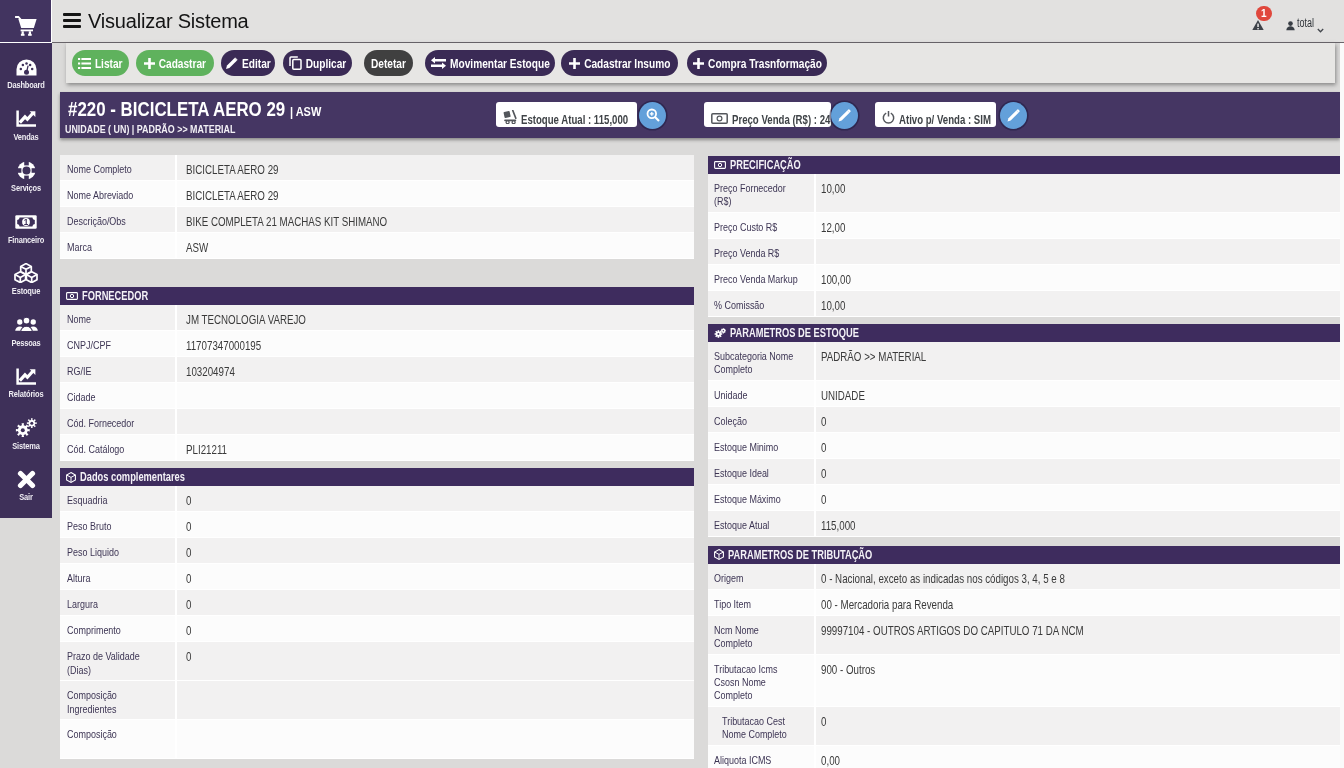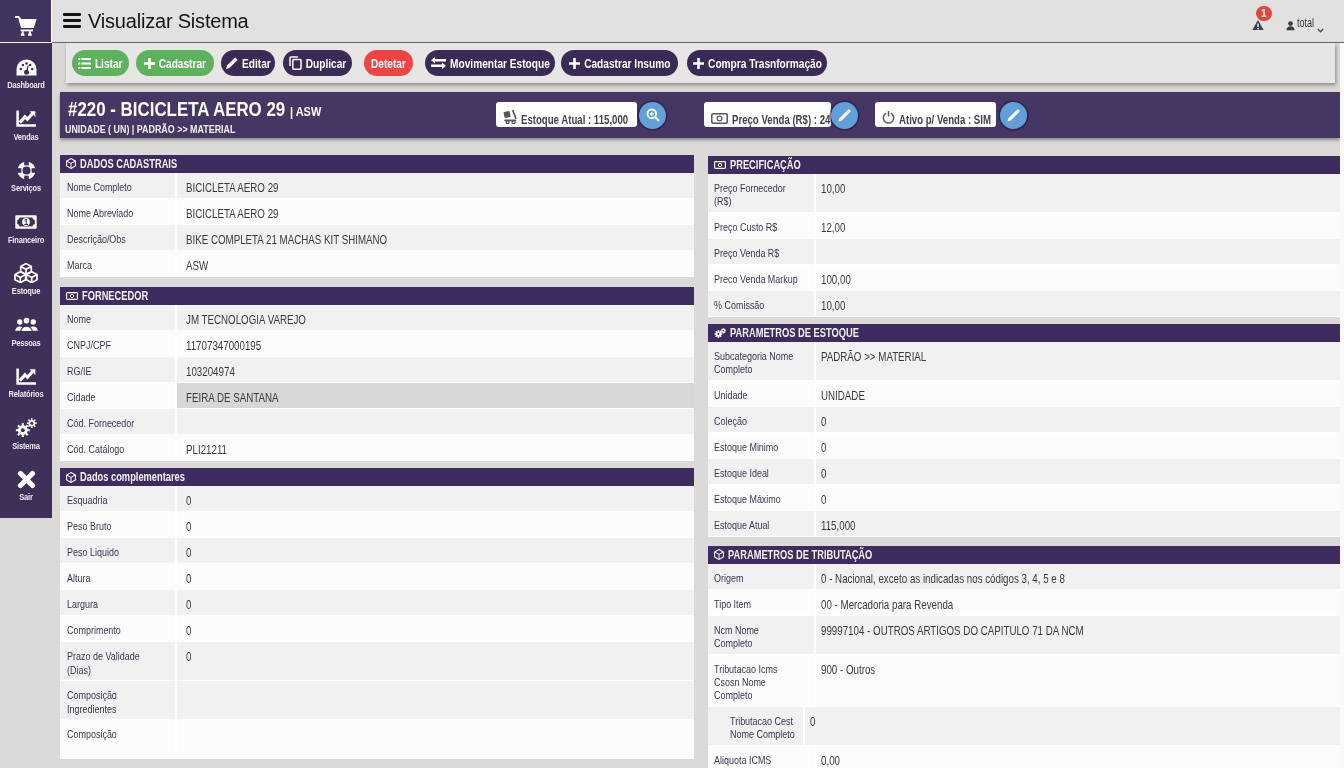--- a/index.html
+++ b/index.html
@@ -212,21 +212,21 @@
       </svg>
       <span class="cc" style="margin:0 -4.1px">Editar</span>
     </div>
 <div class="btn" style="left:217px;width:69px;background:#3a2a55">
       <svg width="13" height="14" viewBox="0 0 13 14">
         <path d="M8.8 1 H2 a1 1 0 0 0 -1 1 V10" fill="none" stroke="#fff" stroke-width="1.5"></path>
         <rect x="3.8" y="3.4" width="8.2" height="9.8" rx="1" fill="none" stroke="#fff" stroke-width="1.5"></rect>
       </svg>
       <span class="cc" style="margin:0 -5.7px">Duplicar</span>
     </div>
-<div class="btn" style="left:298px;width:49px;background:#ef4444">
+<div class="btn" style="left:298px;width:49px;background:#404040">
       <span class="cc" style="margin:0 -4.9px">Detetar</span>
     </div>
 <div class="btn" style="left:359px;width:130px;background:#3a2a55">
       <svg width="15" height="12" viewBox="0 0 15 12">
         <g fill="#fff">
 <path d="M4 0 V2 H15 V4.5 H4 V6.5 L0 3.2 Z"></path>
           <path d="M11 5.5 V7.5 H0 V10 H11 V12 L15 8.7 Z"></path>
         </g>
       </svg>
       <span class="cc" style="margin:0 -14.1px">Movimentar Estoque</span>
@@ -284,27 +284,20 @@
       <span class="cx" style="margin-left:4px;transform:scaleX(.74)">Ativo p/ Venda : SIM</span>
     </div>
 <div class="wcirc" style="left:939.5px">
       <svg width="13" height="13" viewBox="0 0 13 13">
         <path d="M.5 12.5 L1.5 9.3 L9.3 1.5 L11.5 3.7 L3.7 11.5 Z" fill="#fff"></path>
         <path d="M10 .8 a1.2 1.2 0 0 1 1.7 0 l.5 .5 a1.2 1.2 0 0 1 0 1.7 l-.7 .7 L9.3 1.5 Z" fill="#fff"></path>
       </svg>
     </div>
 </div>
 <div class="tcol abs" style="left:60px;top:154.5px;width:634px">
-    <div class="thead">
-      <svg width="10" height="11" viewBox="0 0 10 11">
-        <path d="M5 .6 L9.4 3 V8 L5 10.4 L.6 8 V3 Z" fill="none" stroke="#fff" stroke-width="1.1"></path>
-        <path d="M.8 3.1 L5 5.4 L9.2 3.1 M5 5.4 V10.2" fill="none" stroke="#fff" stroke-width="1"></path>
-      </svg>
-      <span class="lx" style="transform:scaleX(.775)">DADOS CADASTRAIS</span>
-    </div>
     <div class="trow gray" style="height:26px">
       <div class="tl" style="width:117px;padding-left:7px"><span class="lx">Nome Completo</span></div>
       <div class="tv" style="padding-left:9px"><span class="cx">BICICLETA AERO 29</span></div>
     </div>
     <div class="trow white" style="height:26px">
       <div class="tl" style="width:117px;padding-left:7px"><span class="lx">Nome Abreviado</span></div>
       <div class="tv" style="padding-left:9px"><span class="cx">BICICLETA AERO 29</span></div>
     </div>
     <div class="trow gray" style="height:26px">
       <div class="tl" style="width:117px;padding-left:7px"><span class="lx">Descrição/Obs</span></div>
@@ -330,21 +323,20 @@
     <div class="trow white" style="height:26px">
       <div class="tl" style="width:117px;padding-left:7px"><span class="lx">CNPJ/CPF</span></div>
       <div class="tv" style="padding-left:9px"><span class="cx">11707347000195</span></div>
     </div>
     <div class="trow gray" style="height:26px">
       <div class="tl" style="width:117px;padding-left:7px"><span class="lx">RG/IE</span></div>
       <div class="tv" style="padding-left:9px"><span class="cx">103204974</span></div>
     </div>
     <div class="trow white" style="height:26px">
       <div class="tl" style="width:117px;padding-left:7px"><span class="lx">Cidade</span></div>
-      <div class="tv" style="padding-left:9px;background:#d8d7d7"><span class="cx">FEIRA DE SANTANA</span></div>
     </div>
     <div class="trow gray" style="height:26px">
       <div class="tl" style="width:117px;padding-left:7px"><span class="lx">Cód. Fornecedor</span></div>
     </div>
     <div class="trow white" style="height:26px">
       <div class="tl" style="width:117px;padding-left:7px"><span class="lx">Cód. Catálogo</span></div>
       <div class="tv" style="padding-left:9px"><span class="cx">PLI21211</span></div>
     </div>
   </div>
 <div class="tcol abs" style="left:60px;top:468.3px;width:634px">
@@ -491,21 +483,21 @@
     </div>
     <div class="trow gray" style="height:39px">
       <div class="tl" style="width:108px;padding-left:6px"><span class="lx">Ncm Nome<br>Completo</span></div>
       <div class="tv" style="padding-left:5px"><span class="cx">99997104 - OUTROS ARTIGOS DO CAPITULO 71 DA NCM</span></div>
     </div>
     <div class="trow white" style="height:52px">
       <div class="tl" style="width:108px;padding-left:6px"><span class="lx">Tributacao Icms<br>Csosn Nome<br>Completo</span></div>
       <div class="tv" style="padding-left:5px"><span class="cx">900 - Outros</span></div>
     </div>
     <div class="trow gray" style="height:39px">
-      <div class="tl" style="width:97px;padding-left:22px"><span class="lx">Tributacao Cest<br>Nome Completo</span></div>
+      <div class="tl" style="width:108px;padding-left:14px"><span class="lx">Tributacao Cest<br>Nome Completo</span></div>
       <div class="tv" style="padding-left:5px"><span class="cx">0</span></div>
     </div>
     <div class="trow white" style="height:26px">
       <div class="tl" style="width:108px;padding-left:6px"><span class="lx">Aliquota ICMS</span></div>
       <div class="tv" style="padding-left:5px"><span class="cx">0,00</span></div>
     </div>
   </div>
 <div class="abs" style="left:1340px;top:43px;width:4px;height:725px;background:#fafafa"></div>
 
 </body></html>

